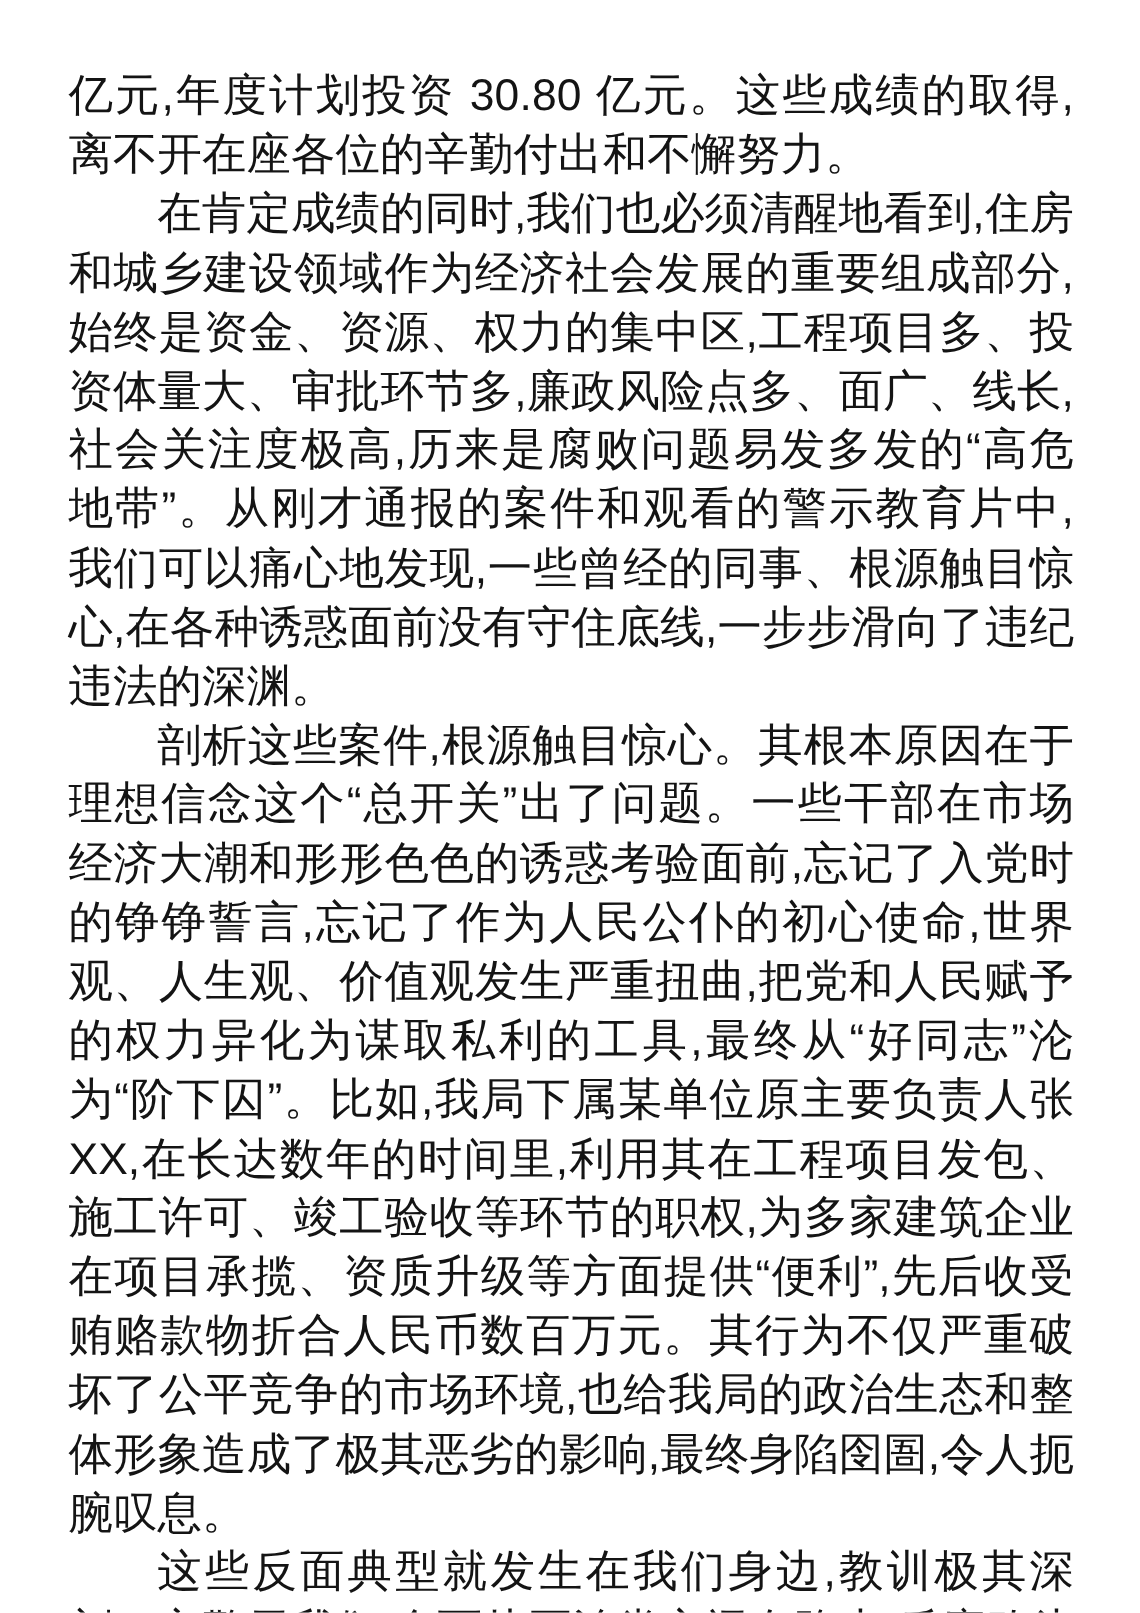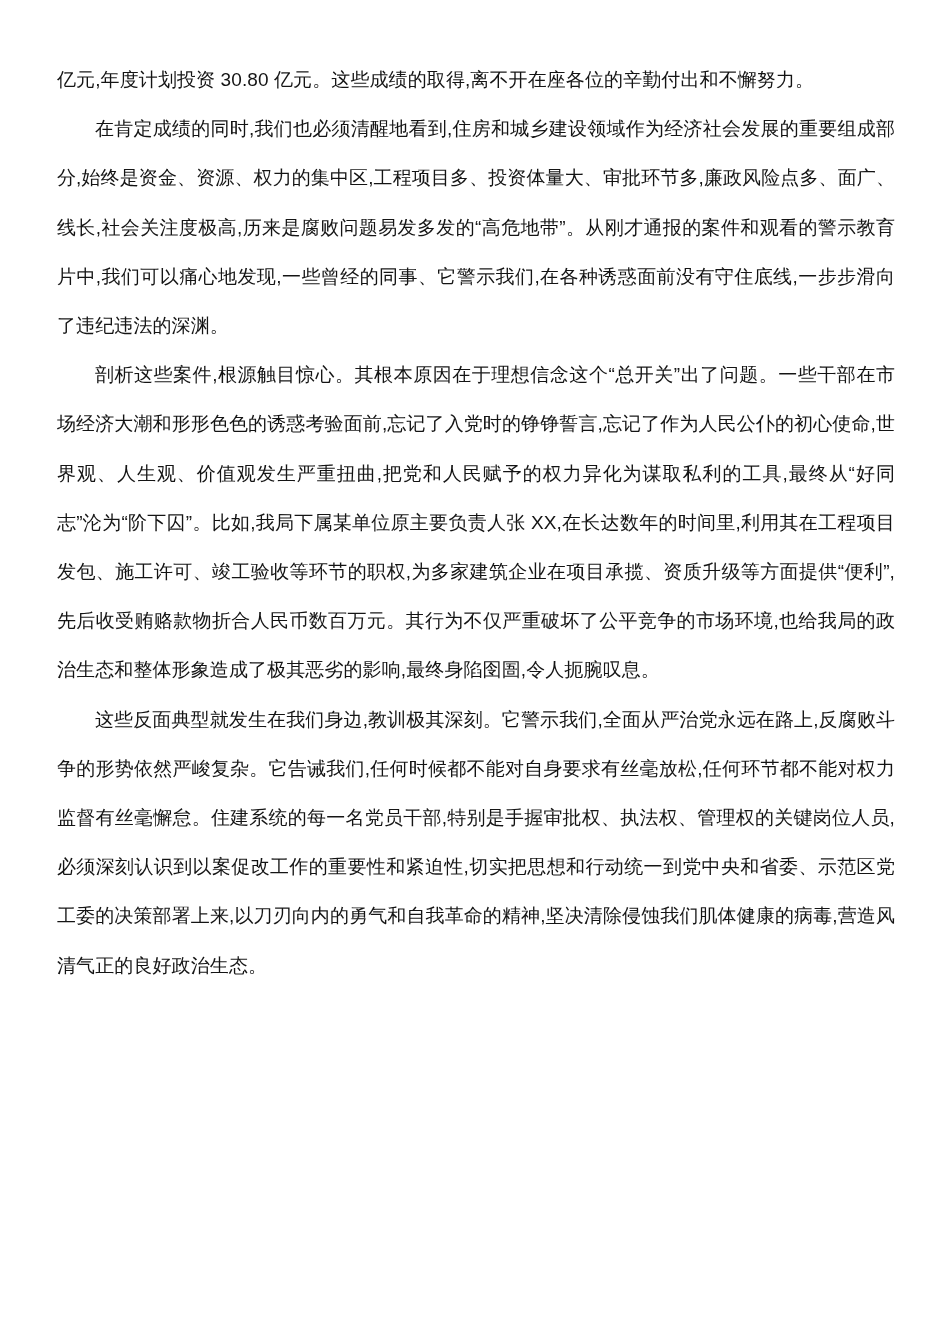--- a/index.html
+++ b/index.html
@@ -20,21 +20,21 @@
   }
   #doc-body {
     position: absolute;
     left: 57px;
     top: 55px;
     width: 838px;
   }
   .para {
     margin: 0;
     padding: 0;
-    font-size: 19px;
+    font-size: 37px;
     line-height: 49.2px;
     color: #141414;
     text-align: justify;
     text-justify: inter-character;
     letter-spacing: 0.1px;
     font-weight: 400;
     word-break: break-all;
     -webkit-font-smoothing: antialiased;
   }
   .para.indent {
@@ -48,20 +48,20 @@
   }
 </style>
 </head>
 <body>
 
 <div id="page">
   <div id="doc-body">
 
     <p class="para cont">亿元,年度计划投资 30.80 亿元。这些成绩的取得,离不开在座各位的辛勤付出和不懈努力。</p>
 
-    <p class="para indent">在肯定成绩的同时,我们也必须清醒地看到,住房和城乡建设领域作为经济社会发展的重要组成部分,始终是资金、资源、权力的集中区,工程项目多、投资体量大、审批环节多,廉政风险点多、面广、线长,社会关注度极高,历来是腐败问题易发多发的“高危地带”。从刚才通报的案件和观看的警示教育片中,我们可以痛心地发现,一些曾经的同事、它警示我们,在各种诱惑面前没有守住底线,一步步滑向了违纪违法的深渊。</p>
+    <p class="para indent">在肯定成绩的同时,我们也必须清醒地看到,住房和城乡建设领域作为经济社会发展的重要组成部分,始终是资金、资源、权力的集中区,工程项目多、投资体量大、审批环节多,廉政风险点多、面广、线长,社会关注度极高,历来是腐败问题易发多发的“高危地带”。从刚才通报的案件和观看的警示教育片中,我们可以痛心地发现,一些曾经的同事、根源触目惊心,在各种诱惑面前没有守住底线,一步步滑向了违纪违法的深渊。</p>
 
     <p class="para indent">剖析这些案件,根源触目惊心。其根本原因在于理想信念这个“总开关”出了问题。一些干部在市场经济大潮和形形色色的诱惑考验面前,忘记了入党时的铮铮誓言,忘记了作为人民公仆的初心使命,世界观、人生观、价值观发生严重扭曲,把党和人民赋予的权力异化为谋取私利的工具,最终从“好同志”沦为“阶下囚”。比如,我局下属某单位原主要负责人张 XX,在长达数年的时间里,利用其在工程项目发包、施工许可、竣工验收等环节的职权,为多家建筑企业在项目承揽、资质升级等方面提供“便利”,先后收受贿赂款物折合人民币数百万元。其行为不仅严重破坏了公平竞争的市场环境,也给我局的政治生态和整体形象造成了极其恶劣的影响,最终身陷囹圄,令人扼腕叹息。</p>
 
     <p class="para indent">这些反面典型就发生在我们身边,教训极其深刻。它警示我们,全面从严治党永远在路上,反腐败斗争的形势依然严峻复杂。它告诫我们,任何时候都不能对自身要求有丝毫放松,任何环节都不能对权力监督有丝毫懈怠。住建系统的每一名党员干部,特别是手握审批权、执法权、管理权的关键岗位人员,必须深刻认识到以案促改工作的重要性和紧迫性,切实把思想和行动统一到党中央和省委、示范区党工委的决策部署上来,以刀刃向内的勇气和自我革命的精神,坚决清除侵蚀我们肌体健康的病毒,营造风清气正的良好政治生态。</p>
 
   </div>
 </div>
 
 </body></html>

